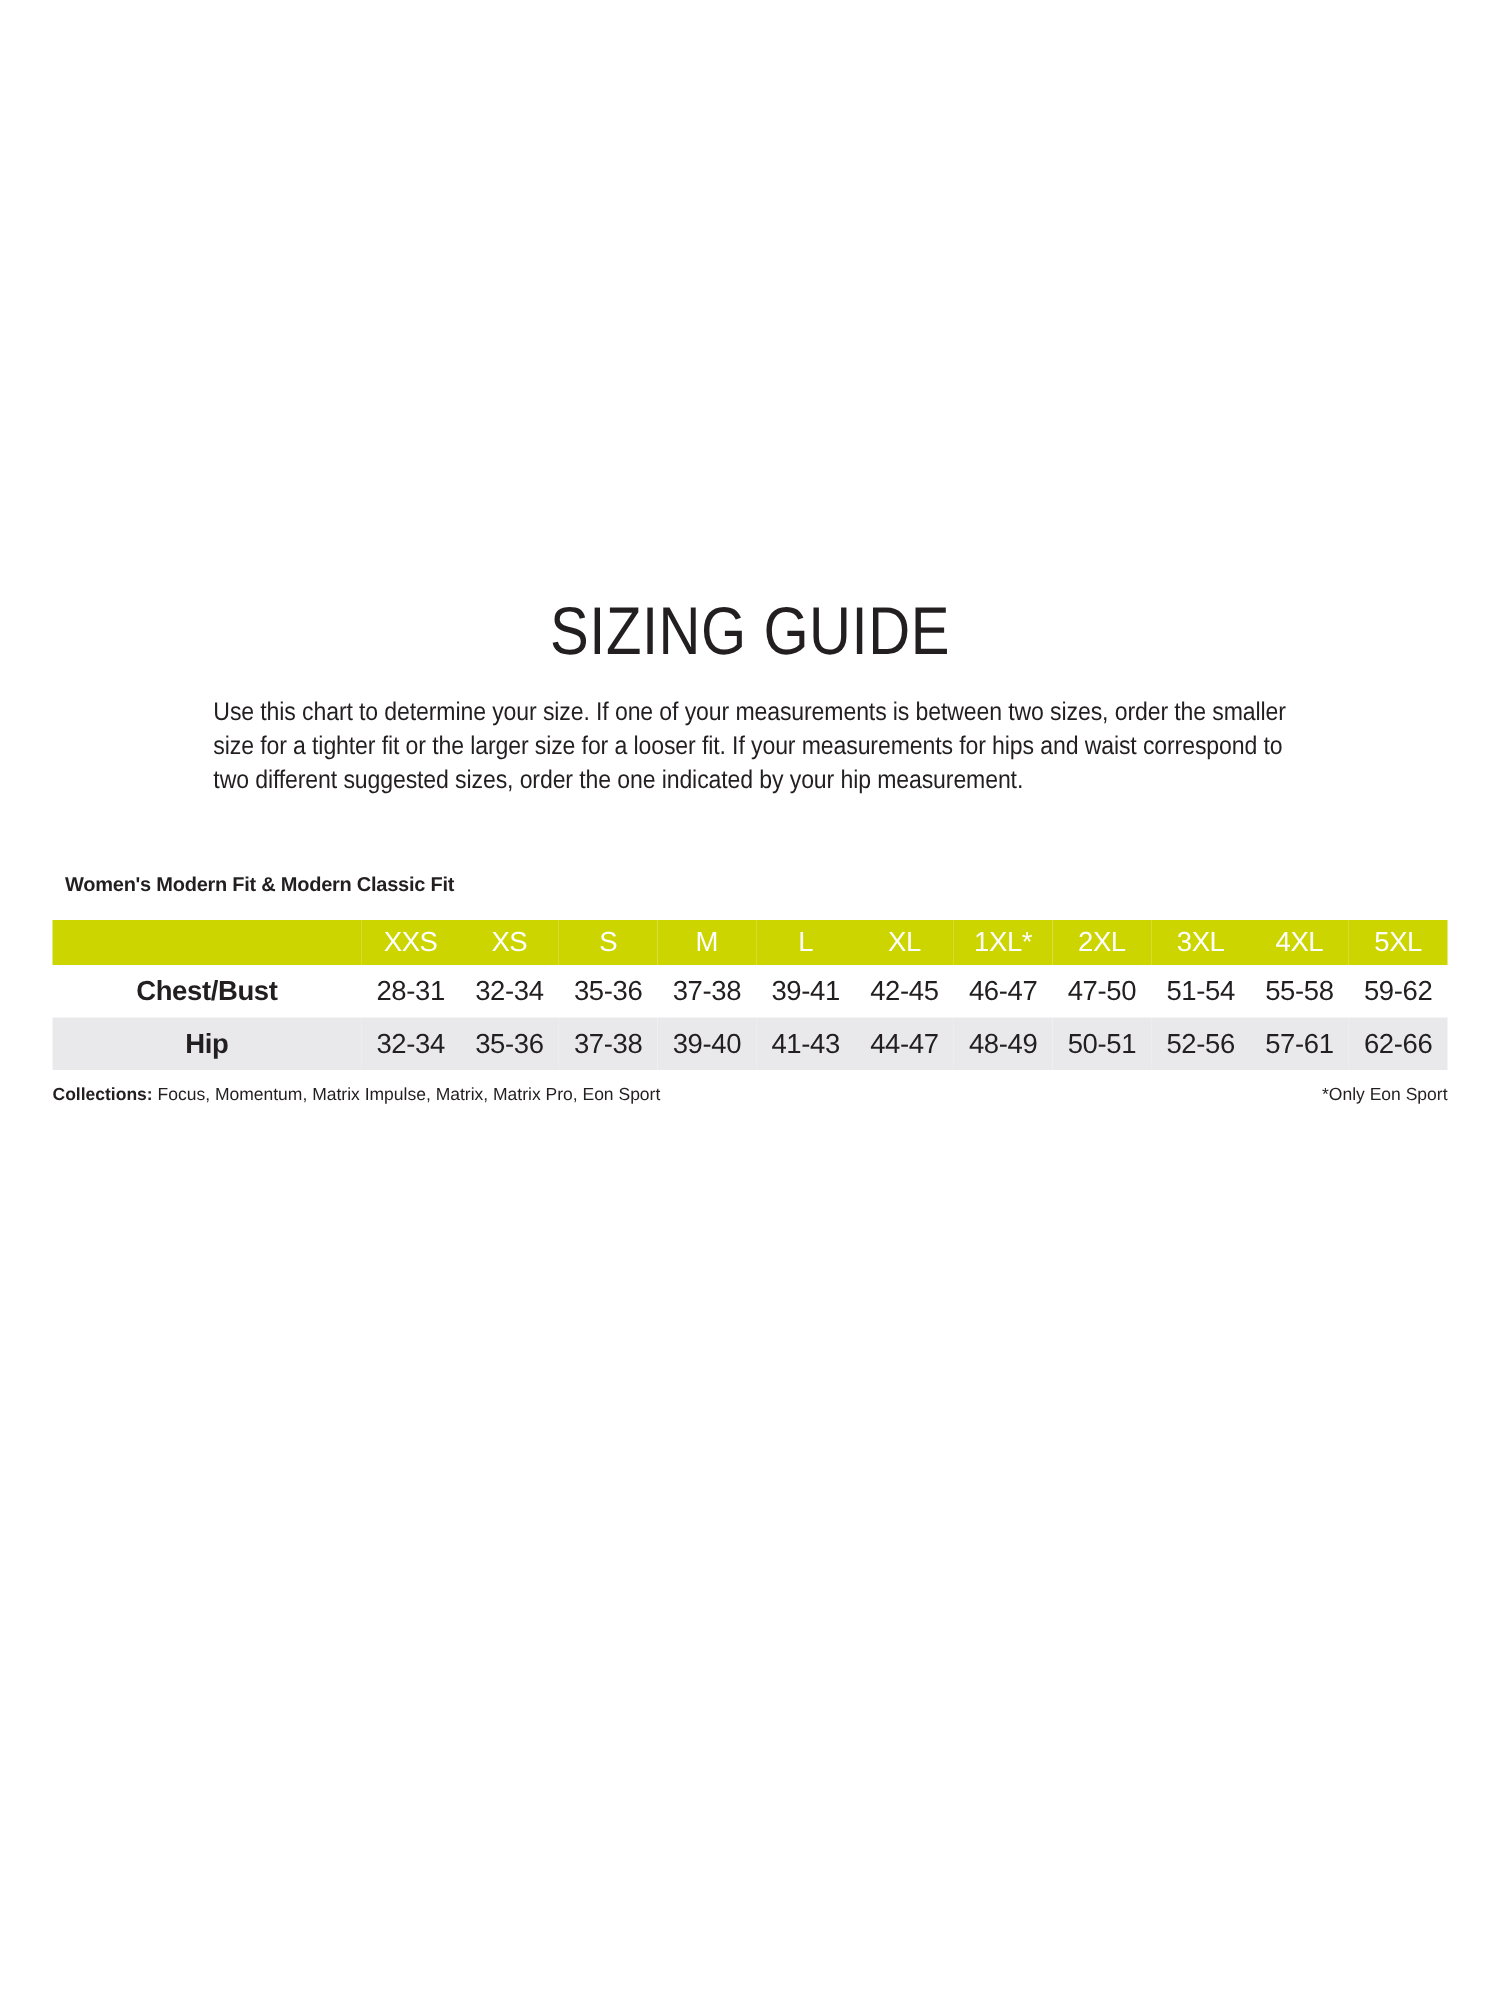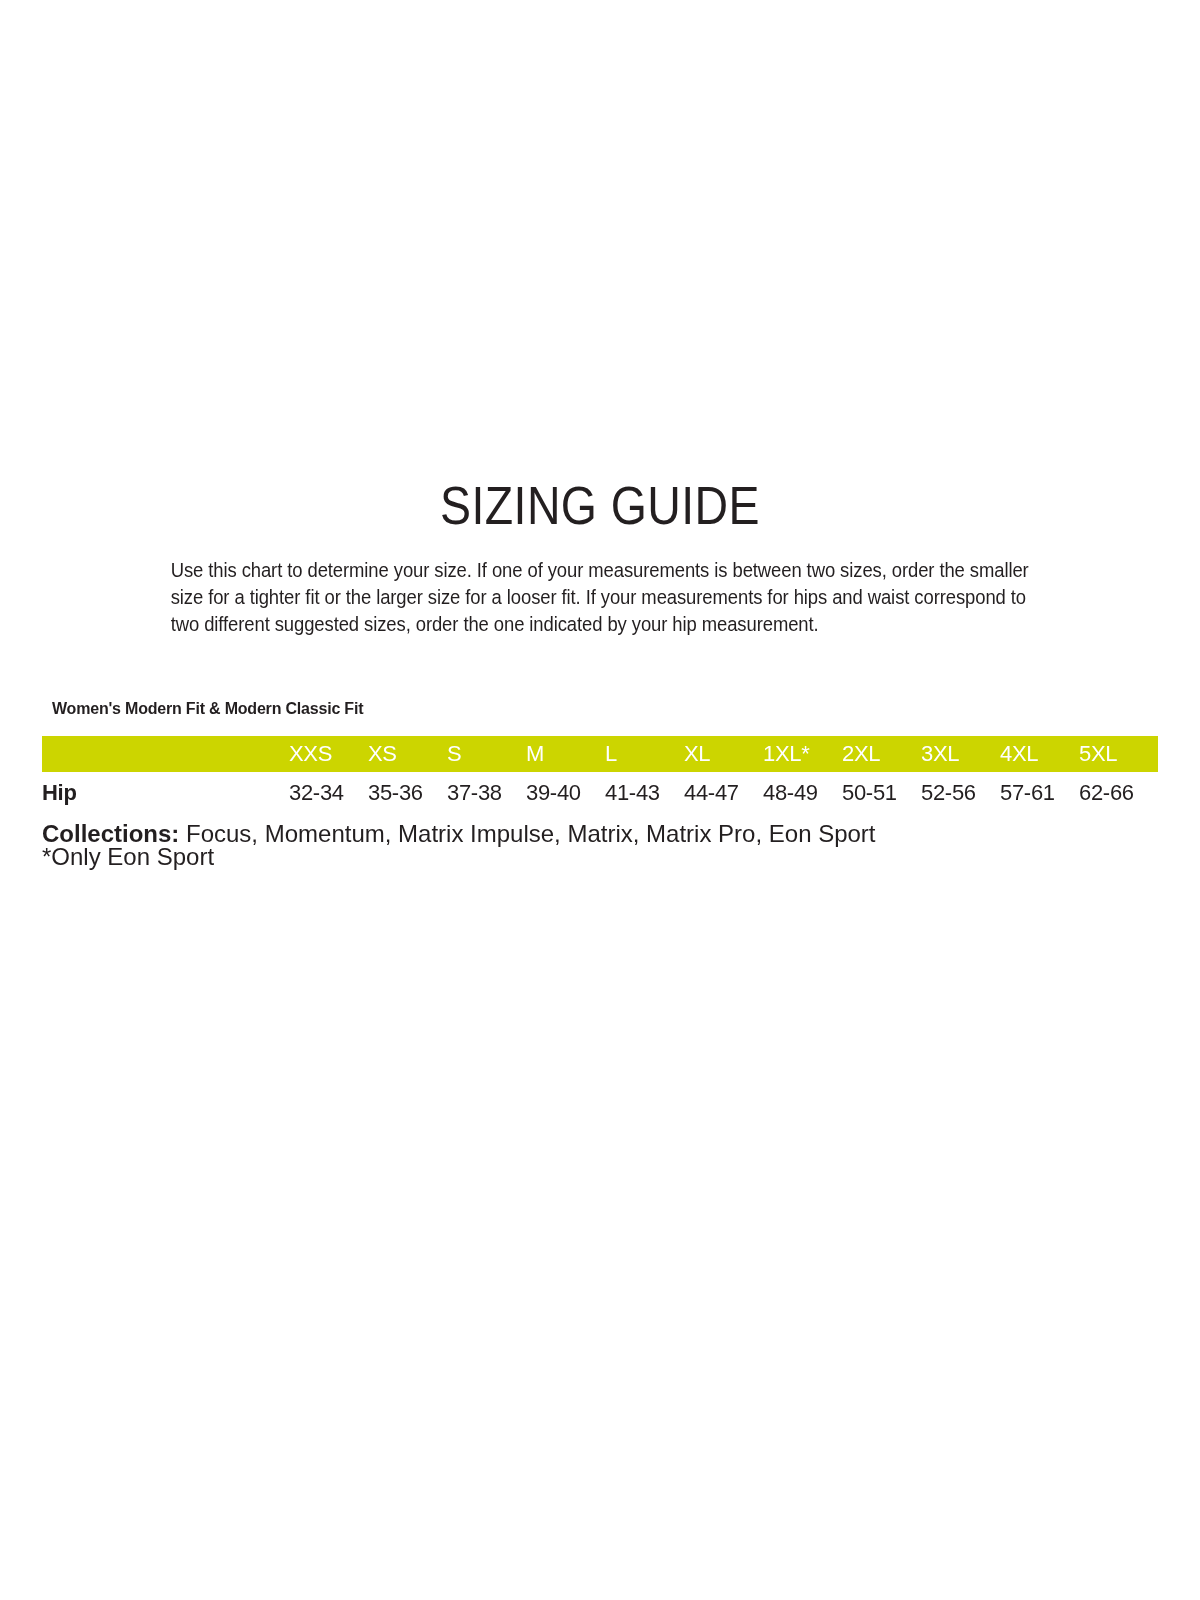--- a/index.html
+++ b/index.html
@@ -50,21 +50,21 @@
   }
   table.size-table {
     width: 100%;
     border-collapse: collapse;
     table-layout: fixed;
   }
   table.size-table col.label-col { width: 247px; }
   table.size-table th,
   table.size-table td {
     padding: 0;
-    text-align: left;
+    text-align: center;
     vertical-align: middle;
     letter-spacing: -0.3px;
   }
   thead tr {
     height: 36px;
     background: var(--header-green, #ccd500);
   }
   thead th {
     color: #ffffff;
     font-size: 22px;
@@ -72,23 +72,22 @@
   }
   tbody tr { height: 42px; font-size: 22px; }
   tbody tr:nth-child(even) { background: var(--row-gray, #e9e9eb); }
   tbody th { font-weight: 700; font-size: 22px; }
   tbody td { font-weight: 400; }
   .footer-line {
     display: flex;
     justify-content: space-between;
     align-items: baseline;
     margin-top: 8px;
-    font-size: 24px;
+    font-size: 14px;
     line-height: 23px;
-    flex-direction: column;
   }
   .footer-line p { margin: 0; }
   .collections-label { font-weight: 700; }
   .footnote { font-weight: 400; }
 </style>
 </head>
 <body>
 
 <h1 class="page-title">SIZING GUIDE</h1>
 
@@ -125,20 +124,34 @@
         <th>XL</th>
         <th>1XL*</th>
         <th>2XL</th>
         <th>3XL</th>
         <th>4XL</th>
         <th>5XL</th>
       </tr>
     </thead>
     <tbody>
       <tr>
+        <th>Chest/Bust</th>
+        <td>28-31</td>
+        <td>32-34</td>
+        <td>35-36</td>
+        <td>37-38</td>
+        <td>39-41</td>
+        <td>42-45</td>
+        <td>46-47</td>
+        <td>47-50</td>
+        <td>51-54</td>
+        <td>55-58</td>
+        <td>59-62</td>
+      </tr>
+      <tr>
         <th>Hip</th>
         <td>32-34</td>
         <td>35-36</td>
         <td>37-38</td>
         <td>39-40</td>
         <td>41-43</td>
         <td>44-47</td>
         <td>48-49</td>
         <td>50-51</td>
         <td>52-56</td>

